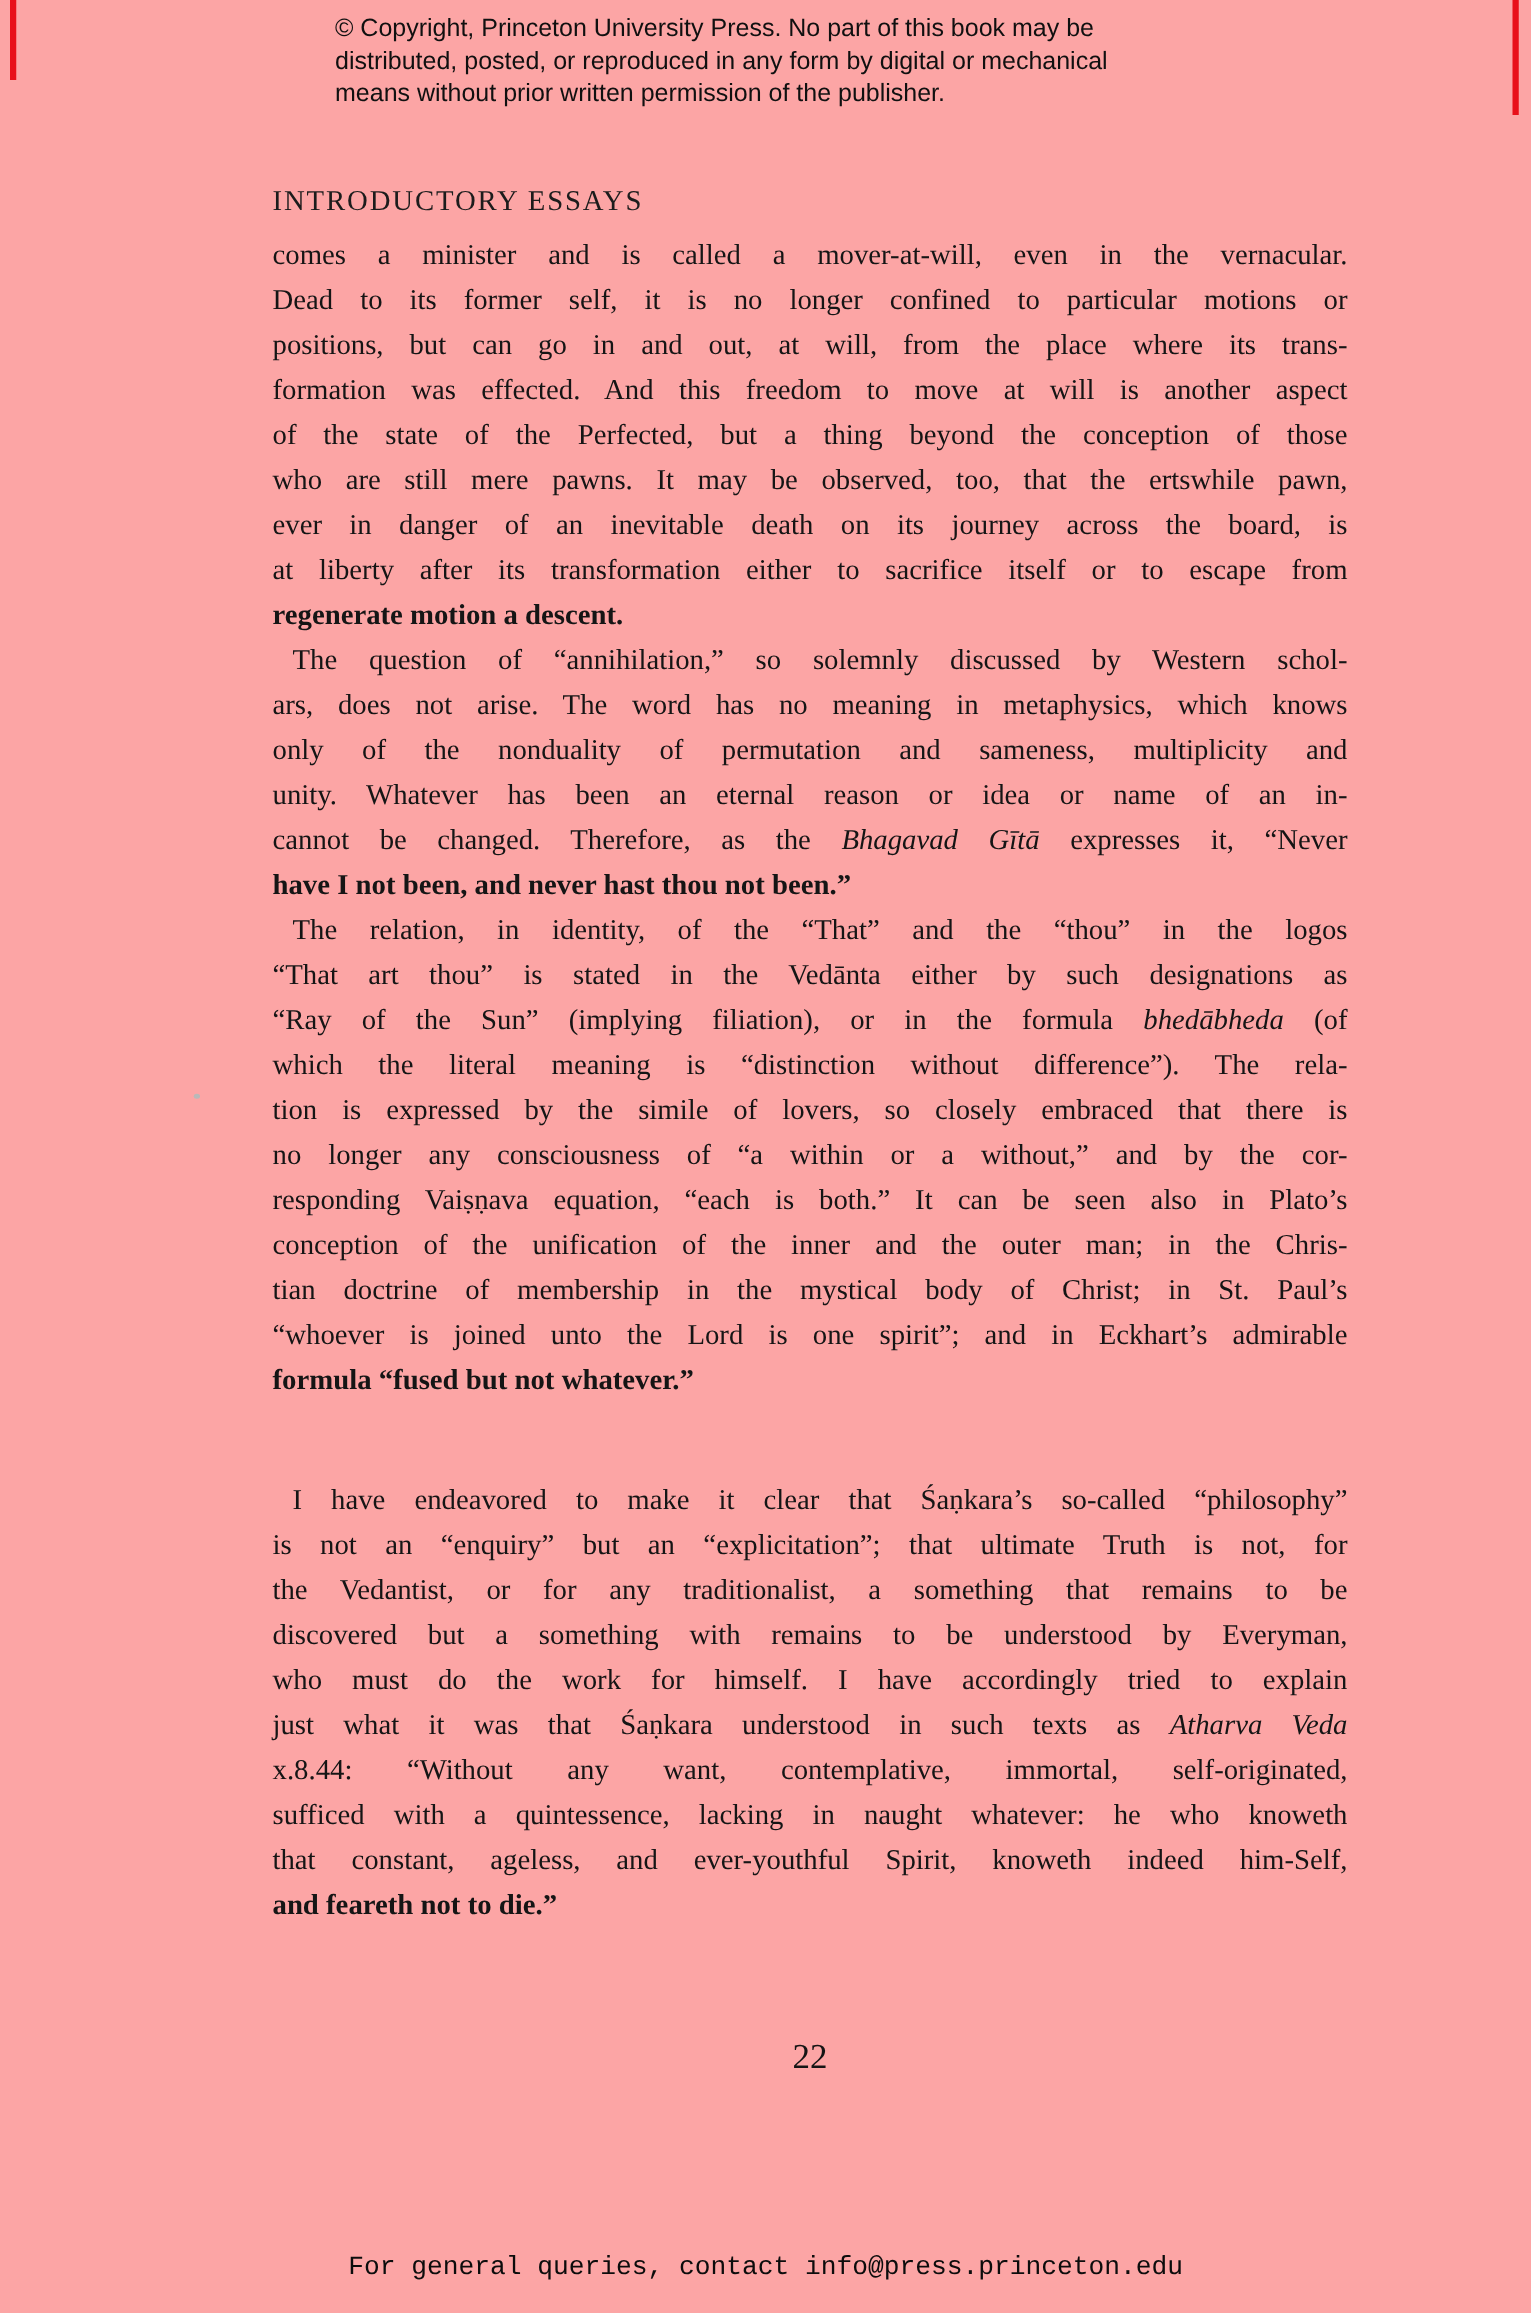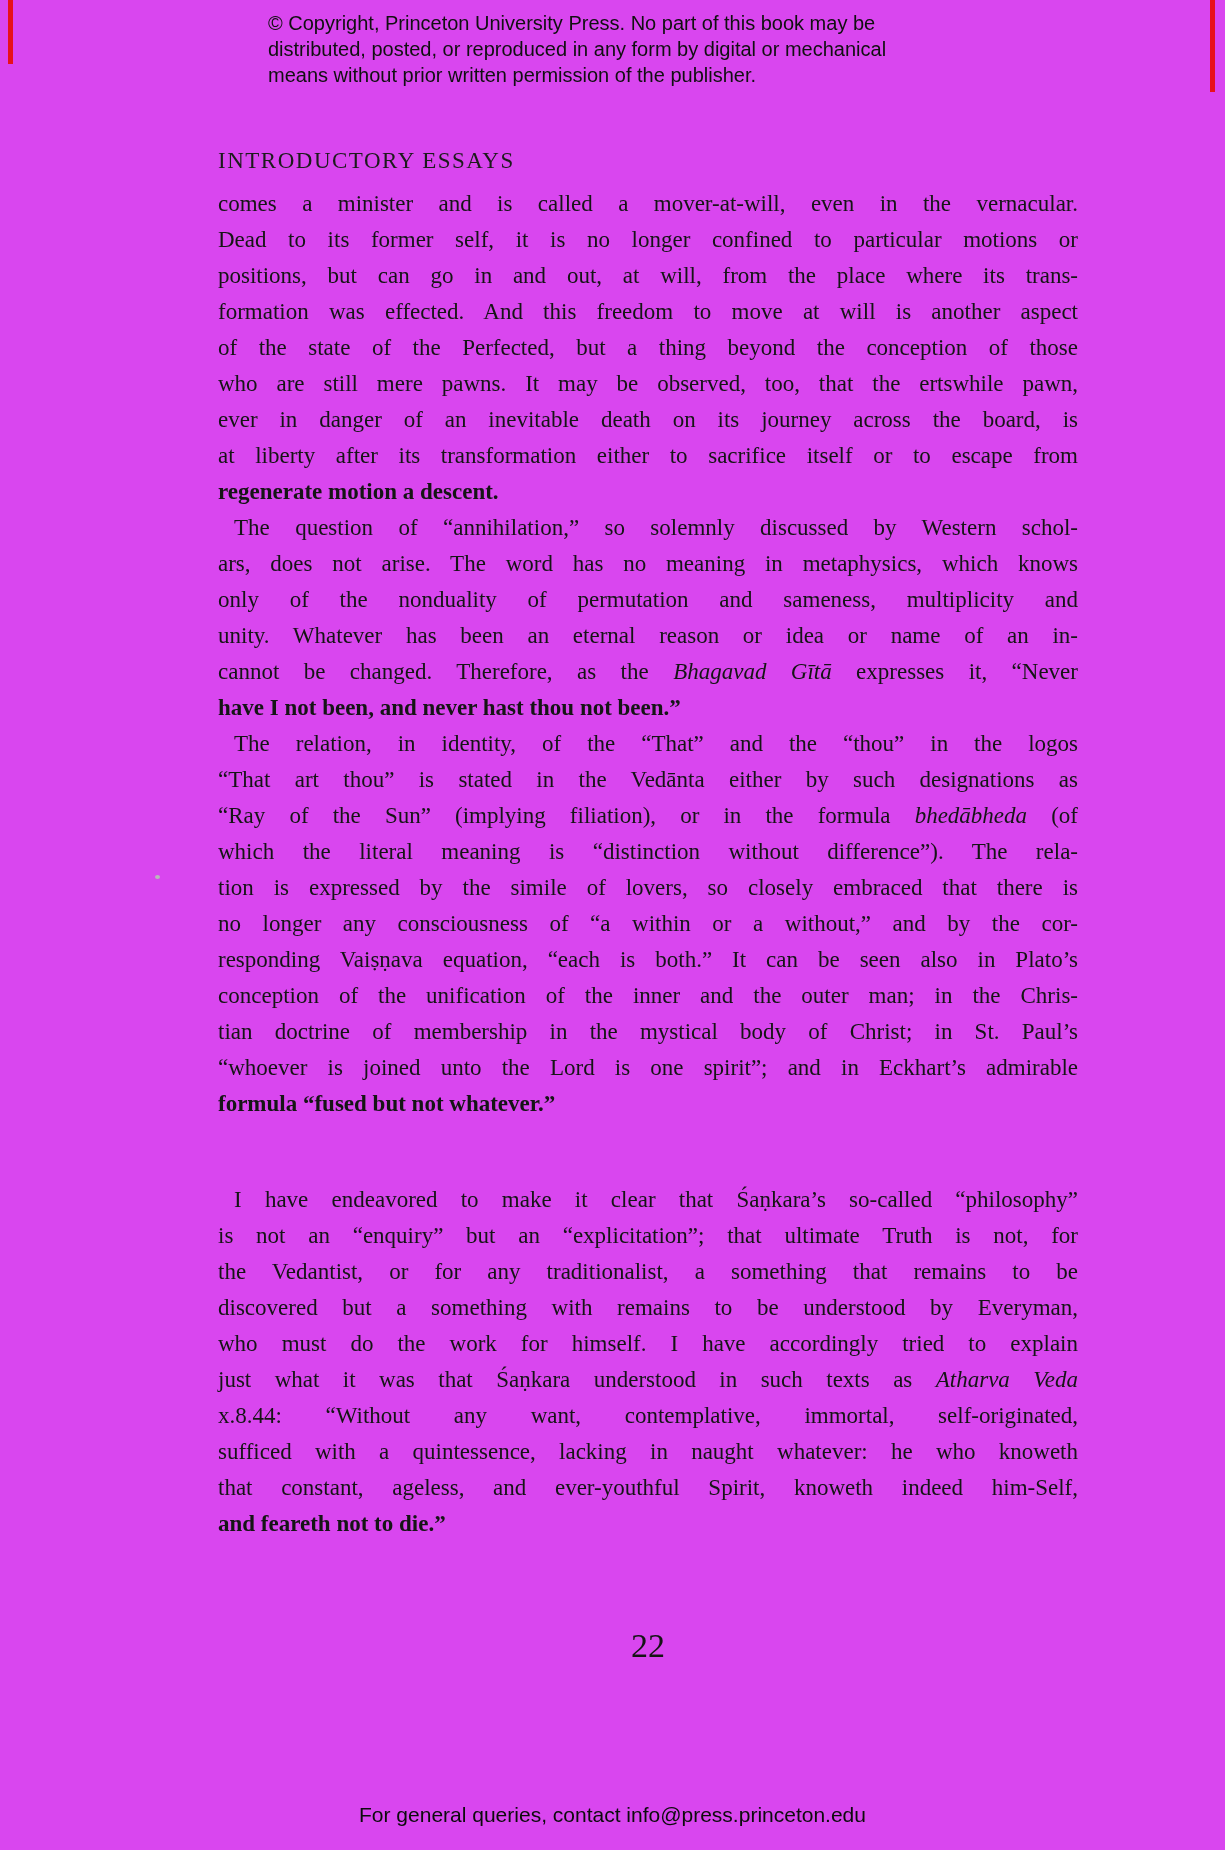--- a/index.html
+++ b/index.html
@@ -4,21 +4,21 @@
 <style>
   html,body { margin:0; padding:0; }
   body {
     width:1225px; height:1850px;
     background:#ffffff;
     position:relative;
     font-family:"Liberation Serif", serif;
     color:#161616;
     overflow:hidden;
   }
-  .page { position:absolute; left:0; top:0; width:1225px; height:1850px; background:#d946ef; }
+  .page { position:absolute; left:0; top:0; width:1225px; height:1850px; background:#fca5a5; }
 
   
   .scan-mark { position:absolute; top:0; width:5px; }
   .scan-mark.left  { left:8px;    height:64px; }
   .scan-mark.right { left:1210px; height:92px; }
 
   .speck { position:absolute; left:155px; top:875px; width:5px; height:4px;
            background:#b9b9b9; border-radius:50%; }
 
   .copyright {
@@ -45,27 +45,27 @@
     -moz-text-align-last:justify;
     text-justify:inter-word;
     white-space:normal;
   }
   .line.last { text-align:left; text-align-last:left;font-weight:bold; -moz-text-align-last:left; }
   .line.indent { text-indent:16px; }
   .line i { font-style:italic; }
 
   .page-number {
     position:absolute; left:218px; top:1628px; width:860px;
-    text-align:center; font-size:34px; line-height:36px; color:#151515;
+    text-align:center; font-size:28px; line-height:36px; color:#151515;
   }
 
   .footer {
     position:absolute; left:0; top:1800px; width:1225px;
     text-align:center;
-    font-family:Liberation Sans, sans-serif;
+    font-family:Liberation Mono, monospace;
     font-size:21px; line-height:30px; color:#0c0c0c;
   }
 </style>
 </head>
 <body>
 
 <div class="page">
 
   <div class="scan-mark left" style="background: rgb(232, 16, 26);"></div>
   <div class="scan-mark right" style="background: rgb(232, 16, 26);"></div>

